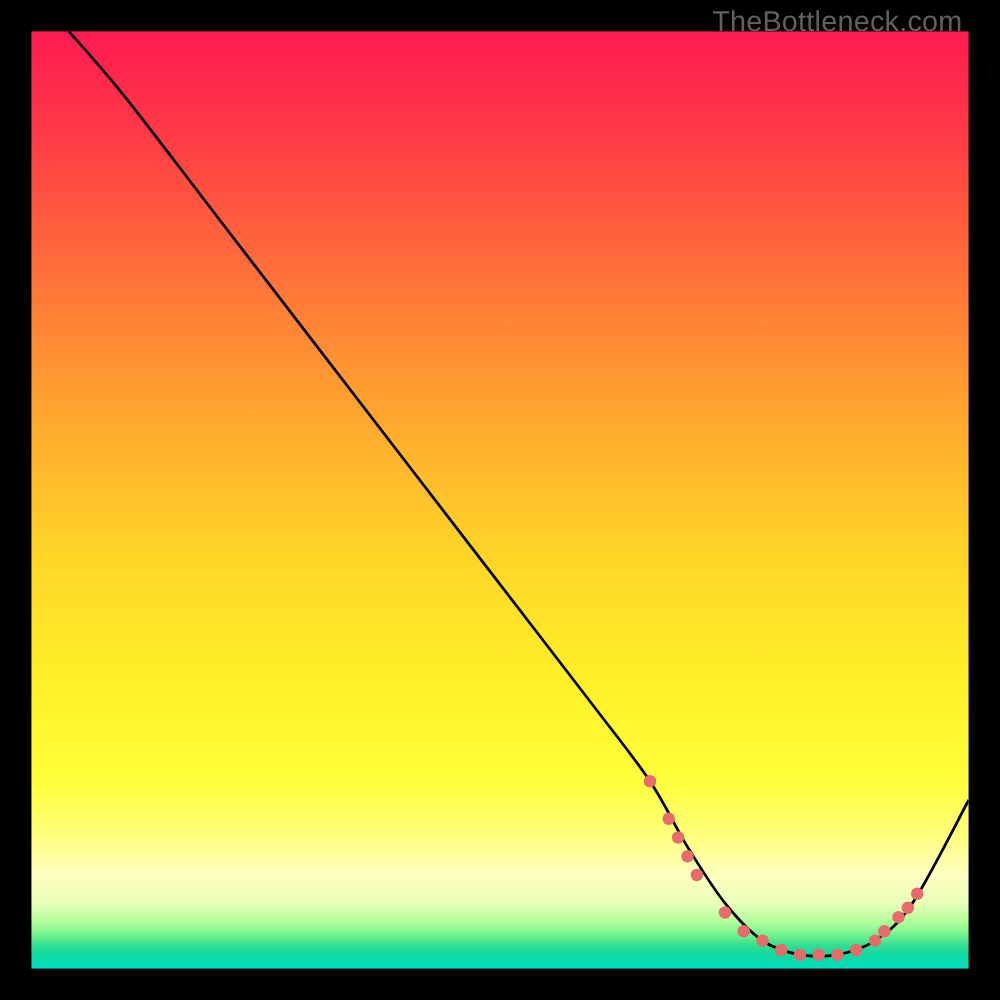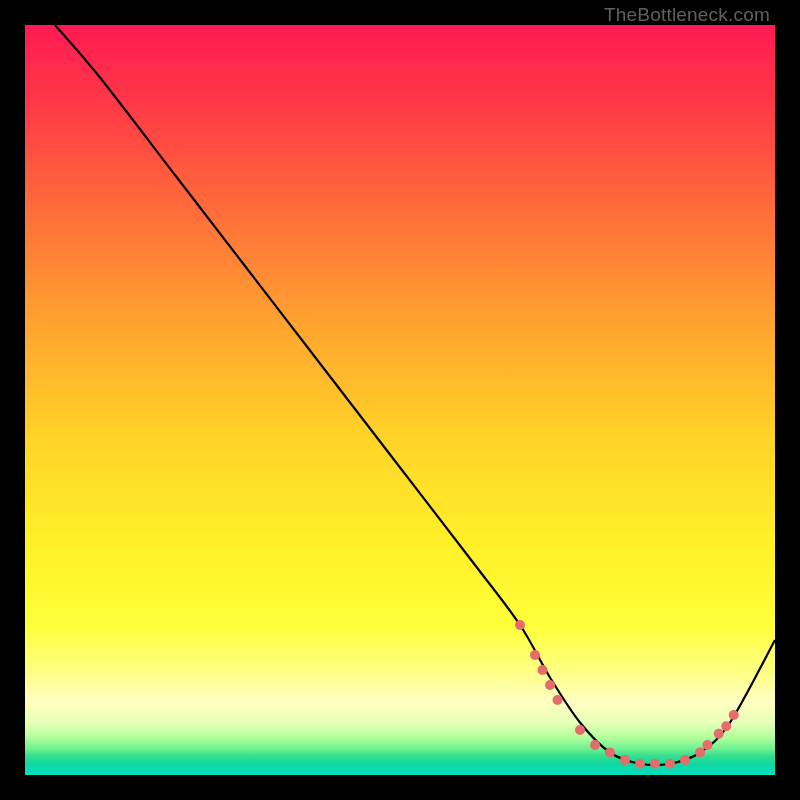--- a/index.html
+++ b/index.html
@@ -24,21 +24,21 @@
     left: 0;
     top: 0;
     width: 750px;
     height: 750px;
   }
   .watermark {
     position: absolute;
     top: 4px;
     right: 30px;
     color: #606060;
-    font-size: 19px;
+    font-size: 23px;
     font-weight: 500;
     letter-spacing: 0.2px;
     user-select: none;
   }
 </style>
 </head>
 <body>
 
 <div class="frame">
   <svg class="plot" viewBox="0 0 750 750" preserveAspectRatio="none">

